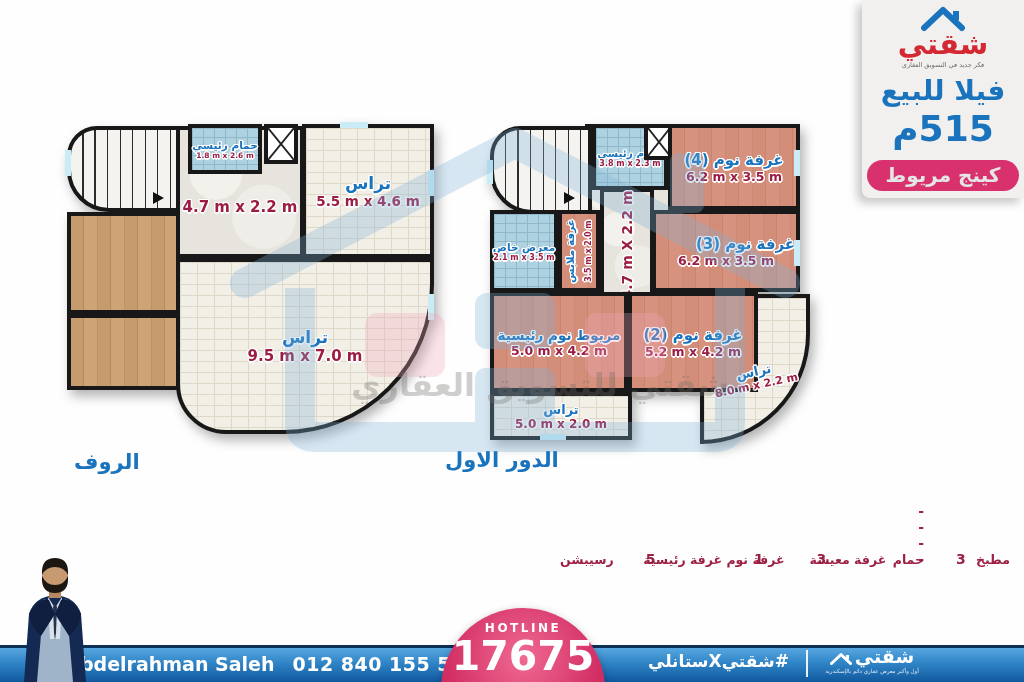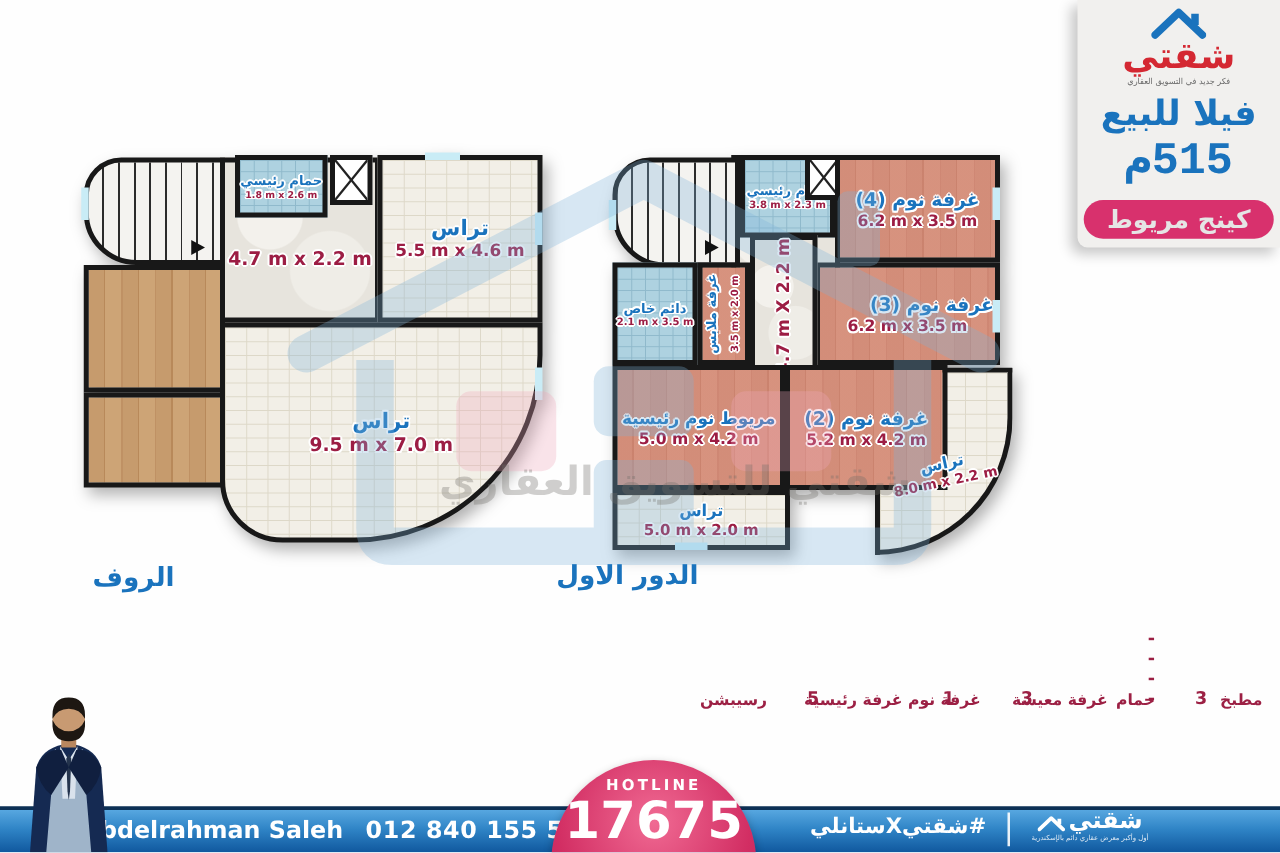--- a/index.html
+++ b/index.html
@@ -40,21 +40,21 @@
   .wmtext{left:195px;top:366px;width:690px;text-align:center;font-size:32px;font-weight:bold;
           letter-spacing:12px;color:#6f6d68;opacity:.32;}
 
   
   .hcard{position:absolute;left:862px;top:0;width:162px;height:198px;background:#f1f0ee;
          border-radius:0 0 0 8px;box-shadow:-5px 5px 10px rgba(0,0,0,.22);
          display:flex;flex-direction:column;align-items:center;z-index:12;}
   .hlogo-text{color:#d42832;font-weight:800;font-size:29px;line-height:1;margin-top:-2px;}
   .htagline{font-size:6.5px;color:#6b6b6b;margin-top:2px;letter-spacing:1px;}
   .htitle{color:#1a73bd;font-weight:800;font-size:28px;margin-top:7px;line-height:1.1;}
-  .harea{color:#1a73bd;font-weight:800;font-size:36px;margin-top:2px;line-height:1.1;font-family:Liberation Mono, monospace;}
+  .harea{color:#1a73bd;font-weight:800;font-size:36px;margin-top:2px;line-height:1.1;}
   .hbadge{position:absolute;left:5px;right:5px;bottom:7px;height:31px;background:#d8316d;
           border-radius:16px;color:#e5e5e5;font-weight:800;font-size:20px;line-height:31px;text-align:center;margin-top:28px;}
 
   
   .legendrow{position:absolute;left:528px;top:500px;width:492px;display:flex;justify-content:space-between;z-index:12;}
   .lg-item{width:76px;display:flex;flex-direction:row;align-items:flex-end;gap:32px;}
   .lg-item svg{width:52px;height:52px;}
   .lg-label{margin-top:6px;font-size:12.5px;font-weight:800;color:#9c2044;white-space:nowrap;}
   .lg-count{margin-top:3px;font-size:14px;font-weight:800;color:#9c2044;}
 
@@ -138,21 +138,21 @@
     <div class="room tile" style="left:213px;top:178px;width:110px;height:150px;border-radius:0 0 120px 0;z-index:1;"></div>
     <div class="room pinkwood cflex" style="left:181px;top:8px;width:132px;height:86px;z-index:2;">
       <div class="rname" dir="rtl" style="font-size:15px;">غرفة نوم (4)</div>
       <div class="rdims" style="font-size:12.5px;">6.2 m x 3.5 m</div>
     </div>
     <div class="room pinkwood cflex" style="left:165px;top:94px;width:148px;height:82px;z-index:2;">
       <div class="rname" dir="rtl" style="font-size:15px;margin-left:39px;">غرفة نوم (3)</div>
       <div class="rdims" style="font-size:12.5px;">6.2 m x 3.5 m</div>
     </div>
     <div class="room tileblue cflex" style="left:3px;top:94px;width:68px;height:82px;">
-      <div class="rname" dir="rtl" style="font-size:10.5px;">دائم خاص</div>
+      <div class="rname" dir="rtl" style="font-size:10.5px;">معرض خاص</div>
       <div class="rdims" style="font-size:8px;">2.1 m x 3.5 m</div>
     </div>
     <div class="room pinkwood" style="left:71px;top:94px;width:42px;height:82px;">
       <span class="rot rname" dir="rtl" style="font-size:10.5px;margin-left:-9px;">غرفة ملابس</span>
       <span class="rot rdims" style="font-size:8px;margin-left:9px;">3.5 m x 2.0 m</span>
     </div>
     <div class="room marble" style="left:113px;top:72px;width:54px;height:114px;z-index:2;">
       <span class="rot rdims" style="font-size:14px;">4.7 m X 2.2 m</span>
     </div>
     <div class="room pinkwood cflex" style="left:3px;top:176px;width:138px;height:100px;z-index:2;">

